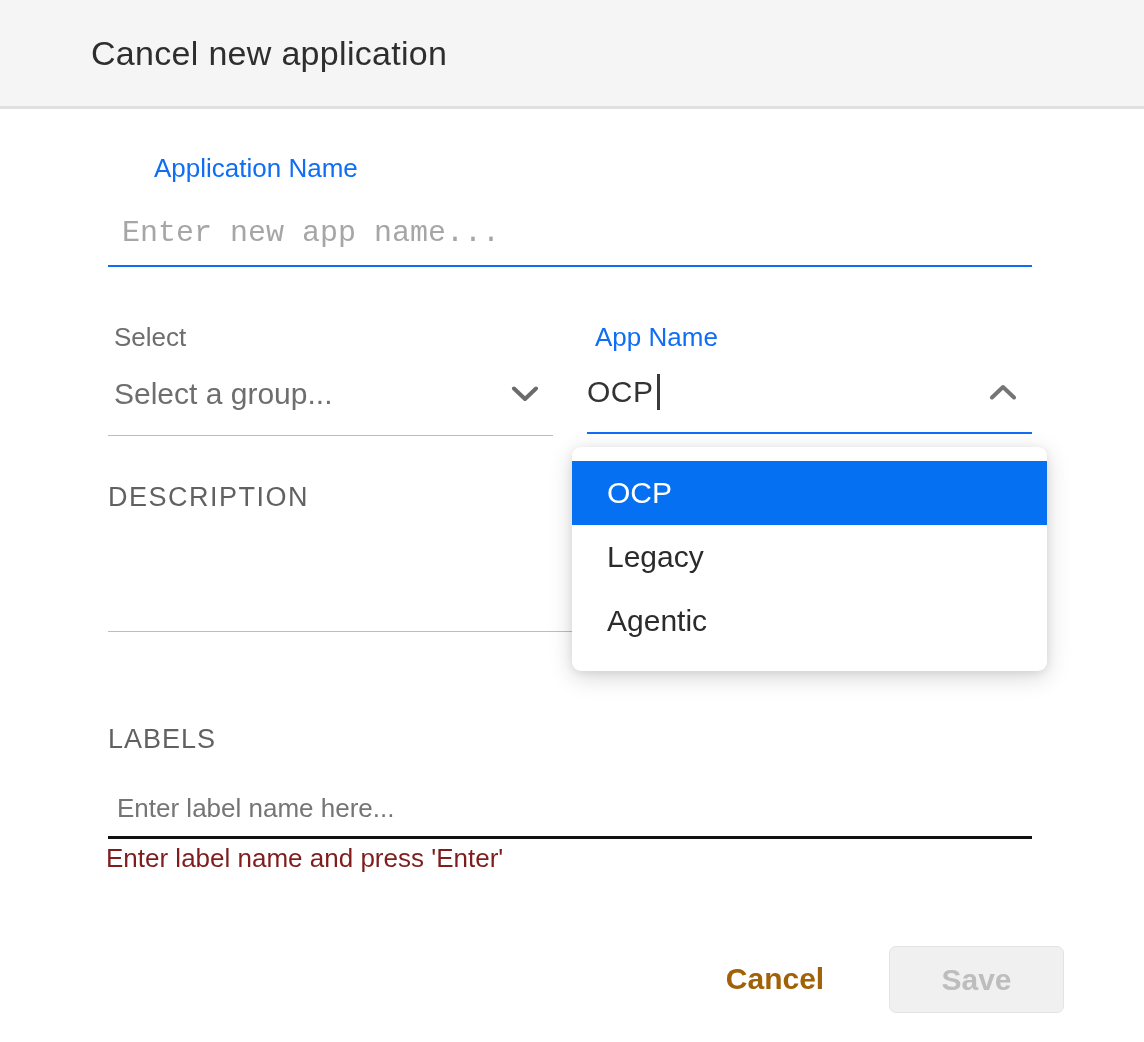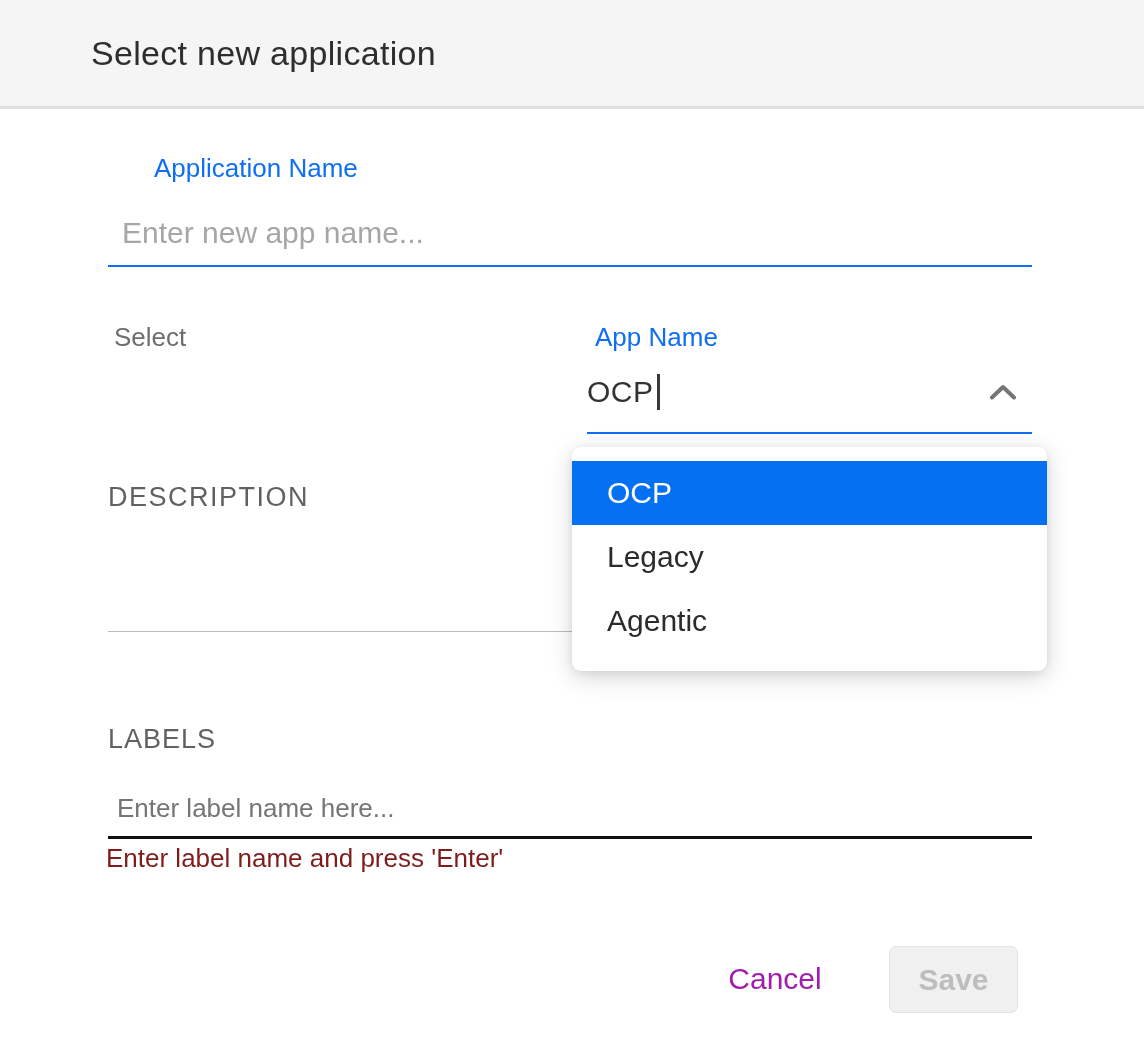--- a/index.html
+++ b/index.html
@@ -28,21 +28,21 @@
   .label-blue  { position:absolute; font-size:26px; font-weight:500; color:var(--accent-blue); }
   .label-gray  { position:absolute; font-size:26px; font-weight:500; color:#6e6e6e; }
   .label-caps  { position:absolute; font-size:27px; font-weight:500; color:#616161; letter-spacing:1.5px; }
 
   
   .app-name-label { left:114px; top:153px;margin-left:40px; }
   .app-name-input {
     position:absolute; left:108px; top:201px; width:910px; height:64px;
     border:none; border-bottom:2px solid var(--accent-blue);
     background:transparent; outline:none;
-    font-family:Liberation Sans, sans-serif;
+    font-family:Liberation Mono, monospace;
     font-size:30px; color:#c2410c; padding:0 0 0 14px;
   }
   .app-name-input::placeholder { color:#a6a6a6; opacity:1; }
 
   
   .group-label   { left:114px; top:322px; }
   .group-select {
     position:absolute; left:108px; top:352px; width:445px; height:84px;
     border-bottom:1px solid #bdbdbd; box-sizing:border-box;
     display:flex; align-items:center; justify-content:space-between;
@@ -97,45 +97,53 @@
   .labels-helper {
     position:absolute; left:106px; top:843px;
     font-size:26px; color:#7f1d1d;
   }
 
   
   .cancel-button {
     position:absolute; left:707px; top:952px; width:136px; height:54px;
     background:transparent; border:none; cursor:pointer;
     font-family:"Liberation Sans", sans-serif;
-    font-size:30px; font-weight:400; color:#a21caf;
+    font-size:30px; font-weight:700; color:#a16207;
     display:flex; align-items:center; justify-content:center;
   }
   .save-button {
-    position:absolute; left:889px; top:946px; width:129px; height:67px;
+    position:absolute; left:889px; top:946px; width:175px; height:67px;
     background:#f0f0f0; border:1px solid #e3e3e3; border-radius:7px;
     font-family:"Liberation Sans", sans-serif;
     font-size:30px; font-weight:600; color:#bdbdbd;
     display:flex; align-items:center; justify-content:center;
     box-sizing:border-box;
   }
 </style>
 </head>
 <body>
 
 <div class="dialog">
 
   <div class="header">
-    <div class="header-title">Select new application</div>
+    <div class="header-title">Cancel new application</div>
   </div>
 
   <div class="label-blue app-name-label">Application Name</div>
   <input class="app-name-input" type="text" placeholder="Enter new app name..." style="">
 
   <div class="label-gray group-label">Select</div>
+  <div class="group-select">
+    <span class="group-select-text">Select a group...</span>
+    <span>
+      <svg class="chev" width="28" height="16" viewBox="0 0 28 16">
+        <polyline points="3,2.5 14,13 25,2.5" fill="none" stroke="#6b6b6b" stroke-width="4" stroke-linecap="round" stroke-linejoin="round"></polyline>
+      </svg>
+    </span>
+  </div>
 
   <div class="label-blue apptype-label">App Name</div>
   <div class="apptype-field">
     <span class="apptype-value">OCP</span>
     <span class="text-caret"></span>
     <span class="apptype-spacer"></span>
     <span>
       <svg class="chev" width="28" height="16" viewBox="0 0 28 16">
         <polyline points="3,13.5 14,3 25,13.5" fill="none" stroke="#757575" stroke-width="4" stroke-linecap="round" stroke-linejoin="round"></polyline>
       </svg>

